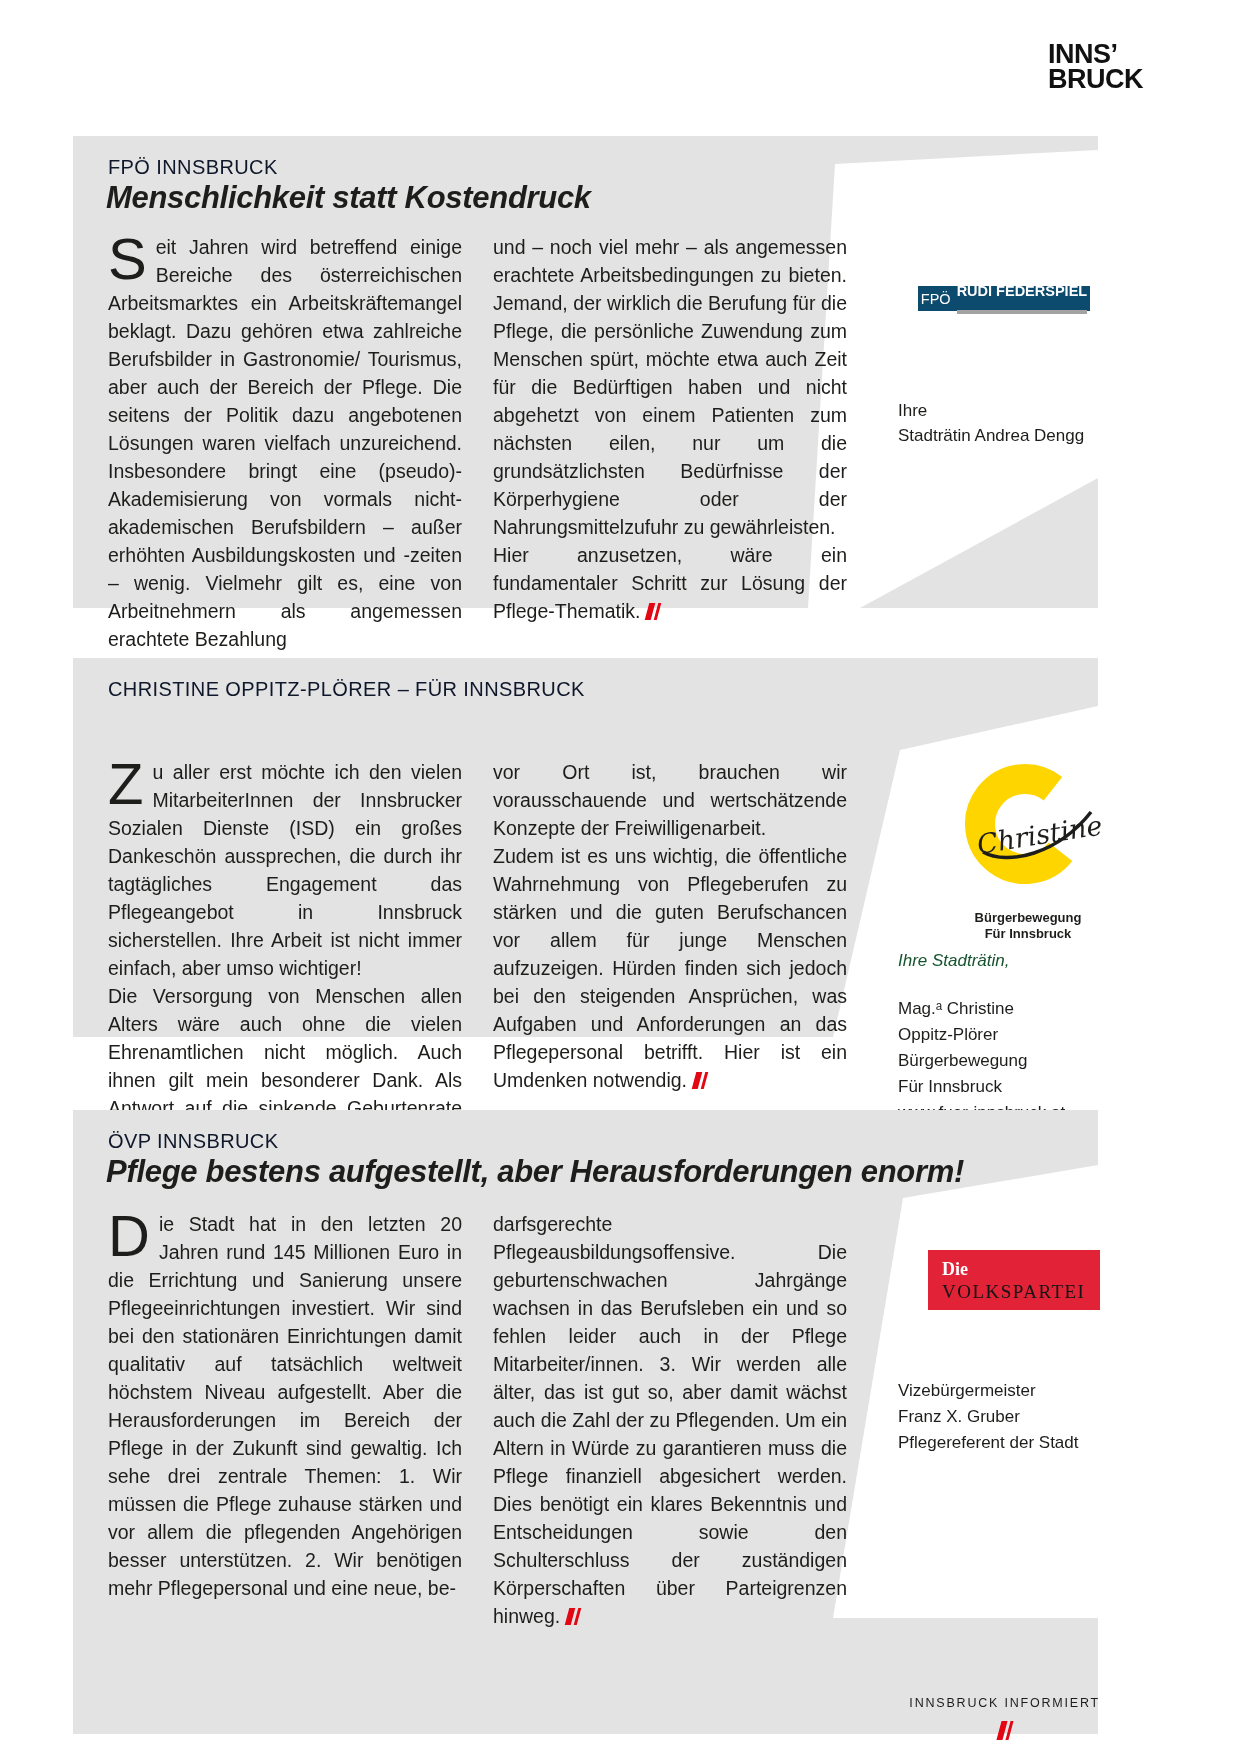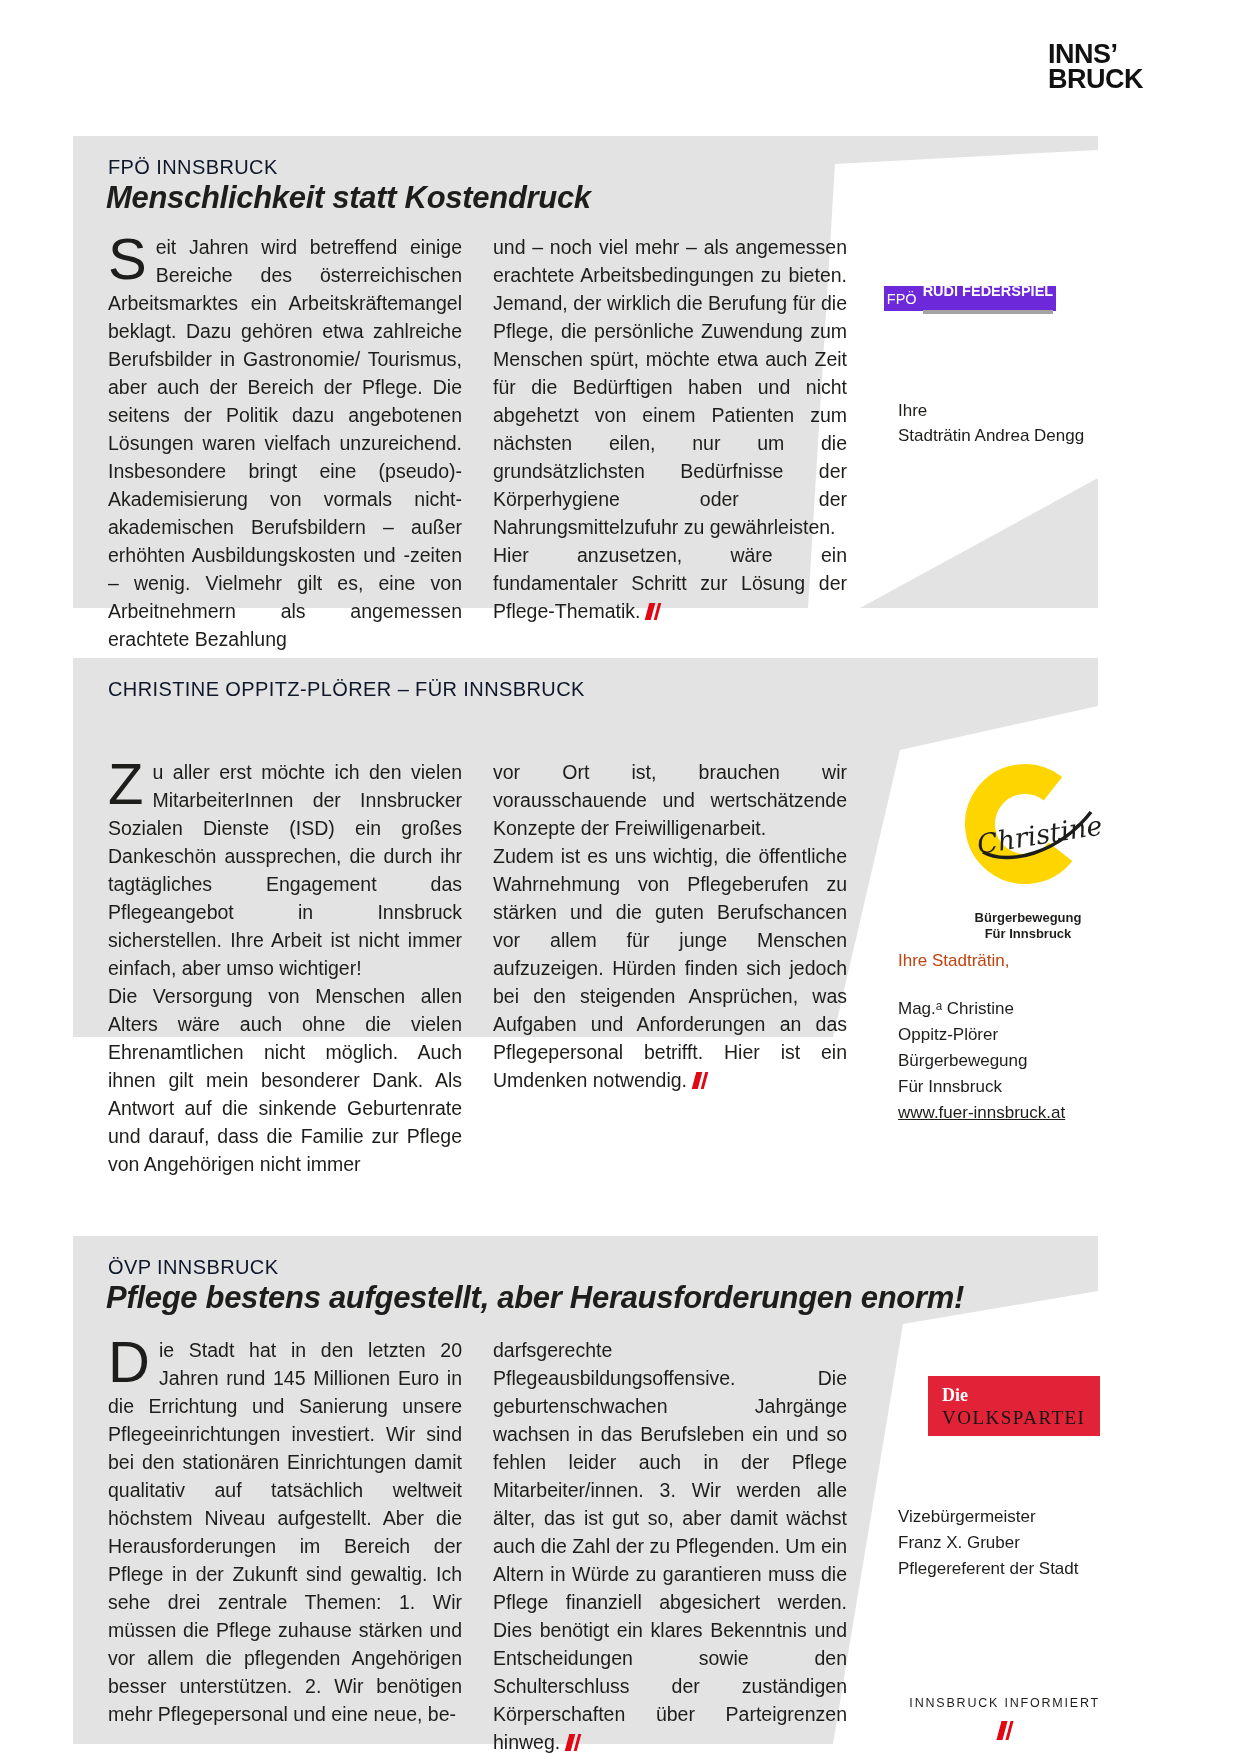--- a/index.html
+++ b/index.html
@@ -7,51 +7,51 @@
   .page { position: relative; width: 1240px; height: 1754px; background: #ffffff; overflow: hidden; margin: 8px auto; }
 
   
   .brand { position: absolute; top: 34px; right: 97px; color: #111; font-weight: bold;
            font-size: 27px; line-height: 25px; letter-spacing: -0.5px; text-align: left; }
 
   
   .panel { position: absolute; left: 73px; width: 1025px; background: #e3e3e3; }
   #panel1 { top: 128px;  height: 472px; }
   #panel2 { top: 650px;  height: 379px; }
-  #panel3 { top: 1228px; height: 508px; }
+  #panel3 { top: 1102px; height: 624px; }
   .wedge { position: absolute; inset: 0; background: #ffffff; }
   #panel1 .wedge { clip-path: polygon(762px 28px, 1025px 14px, 1025px 342px, 787px 472px, 735px 472px); }
   #panel2 .wedge { clip-path: polygon(827px 92px, 1025px 48px, 1025px 465px, 740px 465px); }
   #panel3 .wedge { clip-path: polygon(830px 88px, 1025px 55px, 1025px 508px, 760px 508px); }
 
   .kicker   { position: absolute; left: 35px; top: 20px; font-size: 20px; color: #0f172a; letter-spacing: 0.4px; }
   .headline { position: absolute; left: 33px; top: 44px; font-size: 31px; font-weight: bold; font-style: italic;
               color: #1d1d1b; letter-spacing: -0.3px; }
   .cols { position: absolute; left: 35px; top: 97px; width: 740px; display: flex; gap: 31px; }
   #panel2 .cols, #panel3 .cols { top: 100px; }
   .col { width: 354px; }
   .col p { font-size: 19.5px; line-height: 28px; text-align: justify; color: #1d1d1b; hyphens: auto; }
   .dropcap { float: left; font-size: 58px; line-height: 47px; padding: 2px 9px 0 0; color: #1d1d1b; }
 
   
   .mark { display: inline-block; margin-left: 7px; vertical-align: -2px; white-space: nowrap; }
   .mark i { display: inline-block; width: 6px; height: 17px; background: #e30613; transform: skewX(-15deg); }
   .mark i + i { width: 2.5px; margin-left: 2.5px; }
 
   
-  .sb1-badge { position: absolute; left: 811px; top: 150px; width: 172px; height: 25px; background: #6d28d9;
+  .sb1-badge { position: absolute; left: 845px; top: 150px; width: 172px; height: 25px; background: #0c4a6e;
                color: #fff; display: flex; align-items: center; justify-content: center; gap: 6px;
                font-size: 14.5px; white-space: nowrap; }
   .sb1-badge .nm { font-weight: bold; border-bottom: 4px solid #a3a3a3; padding-bottom: 11px; }
   .sb1-text { position: absolute; left: 825px; top: 262px; font-size: 17px; line-height: 25px; color: #1d1d1b; }
 
   
   .sb2-logo { position: absolute; left: 880px; top: 96px; width: 150px; text-align: center; }
   .sb2-caption { font-size: 13px; font-weight: bold; line-height: 16px; color: #1d1d1b; margin-top: 2px; }
-  .sb2-salutation { position: absolute; left: 825px; top: 293px; font-size: 17px; color: #c2410c; }
+  .sb2-salutation { position: absolute; left: 825px; top: 293px; font-size: 17px; color: #14532d; font-style: italic; }
   .sb2-block { position: absolute; left: 825px; top: 338px; font-size: 17px; line-height: 26px; color: #1d1d1b; }
   .sb2-block a { color: #1d1d1b; text-decoration: underline; }
 
   
   .sb3-badge { position: absolute; left: 855px; top: 140px; width: 172px; height: 60px; background: #e22237;
                font-family: "Liberation Serif", serif; padding: 7px 0 0 14px; }
   .sb3-badge .l1 { color: #ffffff; font-weight: bold; font-size: 18px; line-height: 24px; }
   .sb3-badge .l2 { color: #141414; font-size: 19px; line-height: 22px; letter-spacing: 1.5px; }
   .sb3-text { position: absolute; left: 825px; top: 268px; font-size: 17px; line-height: 26px; color: #1d1d1b; }
 

